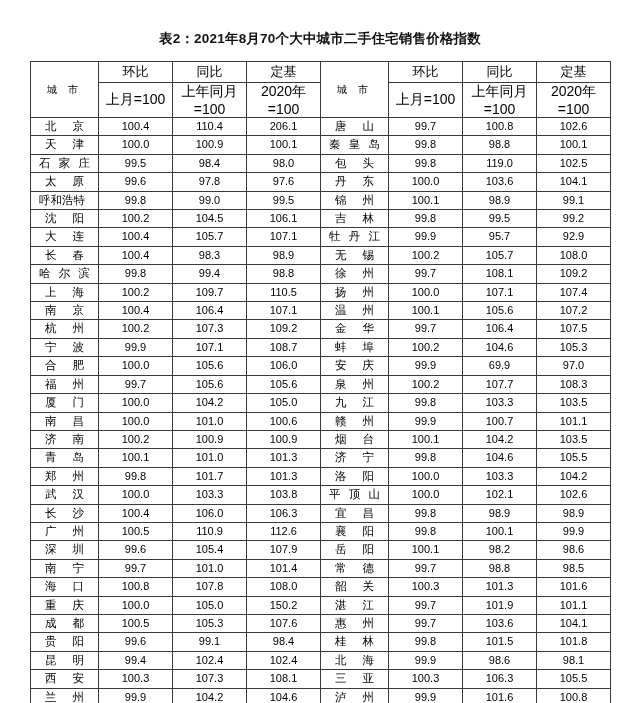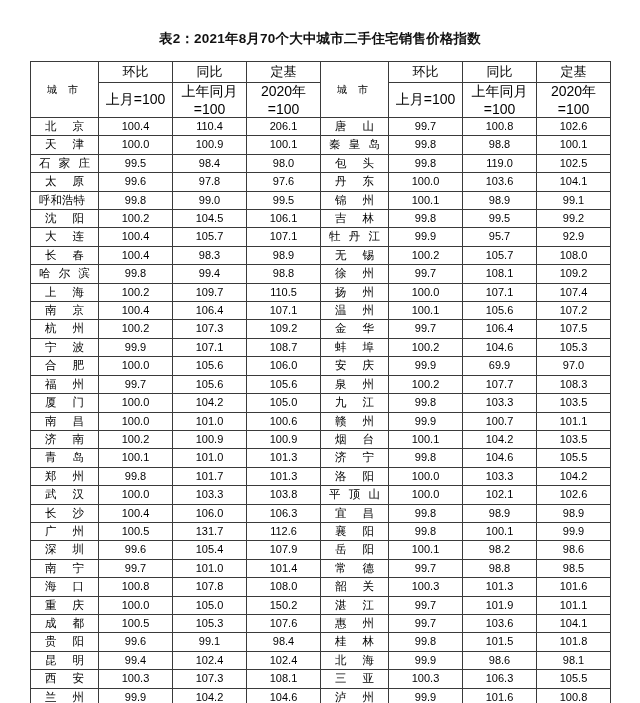--- a/index.html
+++ b/index.html
@@ -567,21 +567,21 @@
           <td class="num">98.9</td>
         </tr>
         <tr>
           <td class="city-cell">
             <div class="city-inner c2">
               <span>广</span>
               <span>州</span>
             </div>
           </td>
           <td class="num">100.5</td>
-          <td class="num">131.7</td>
+          <td class="num">110.9</td>
           <td class="num">112.6</td>
           <td class="city-cell">
             <div class="city-inner c2">
               <span>襄</span>
               <span>阳</span>
             </div>
           </td>
           <td class="num">99.8</td>
           <td class="num">100.1</td>
           <td class="num">99.9</td>

